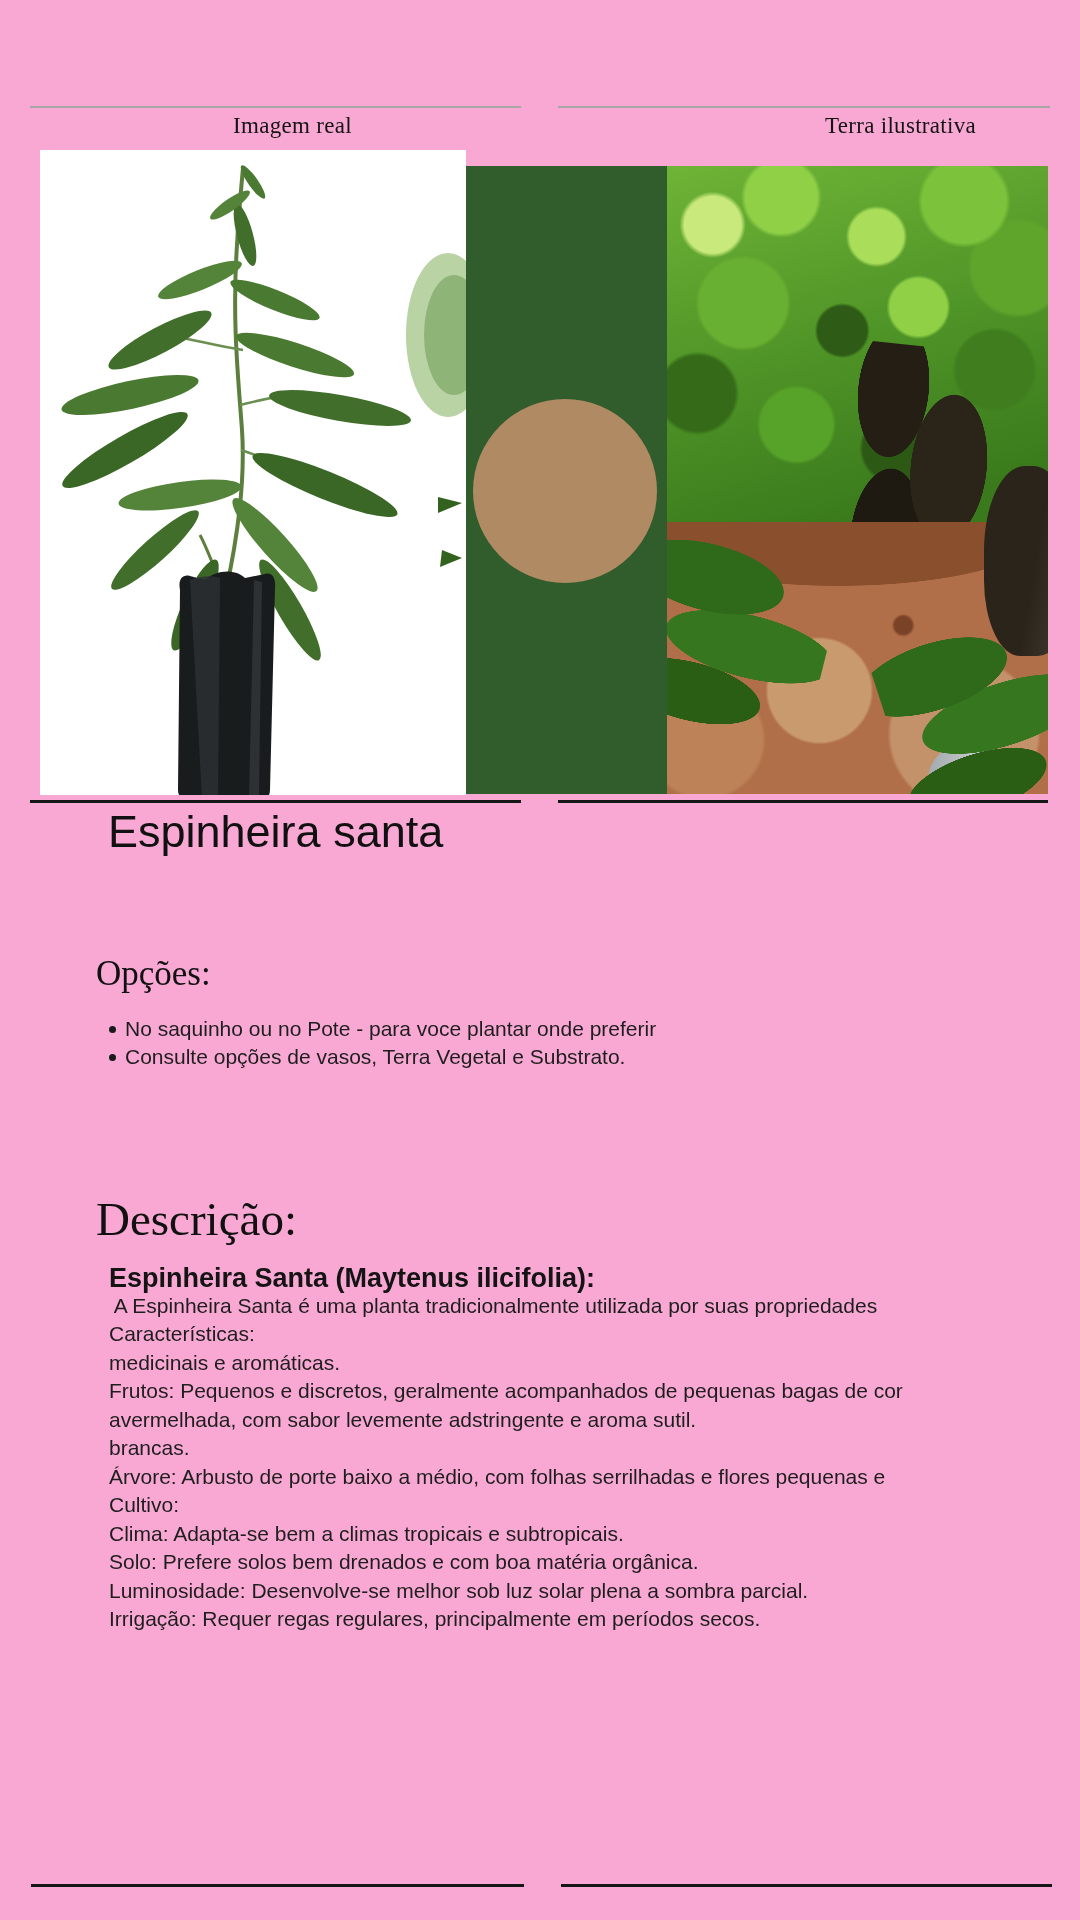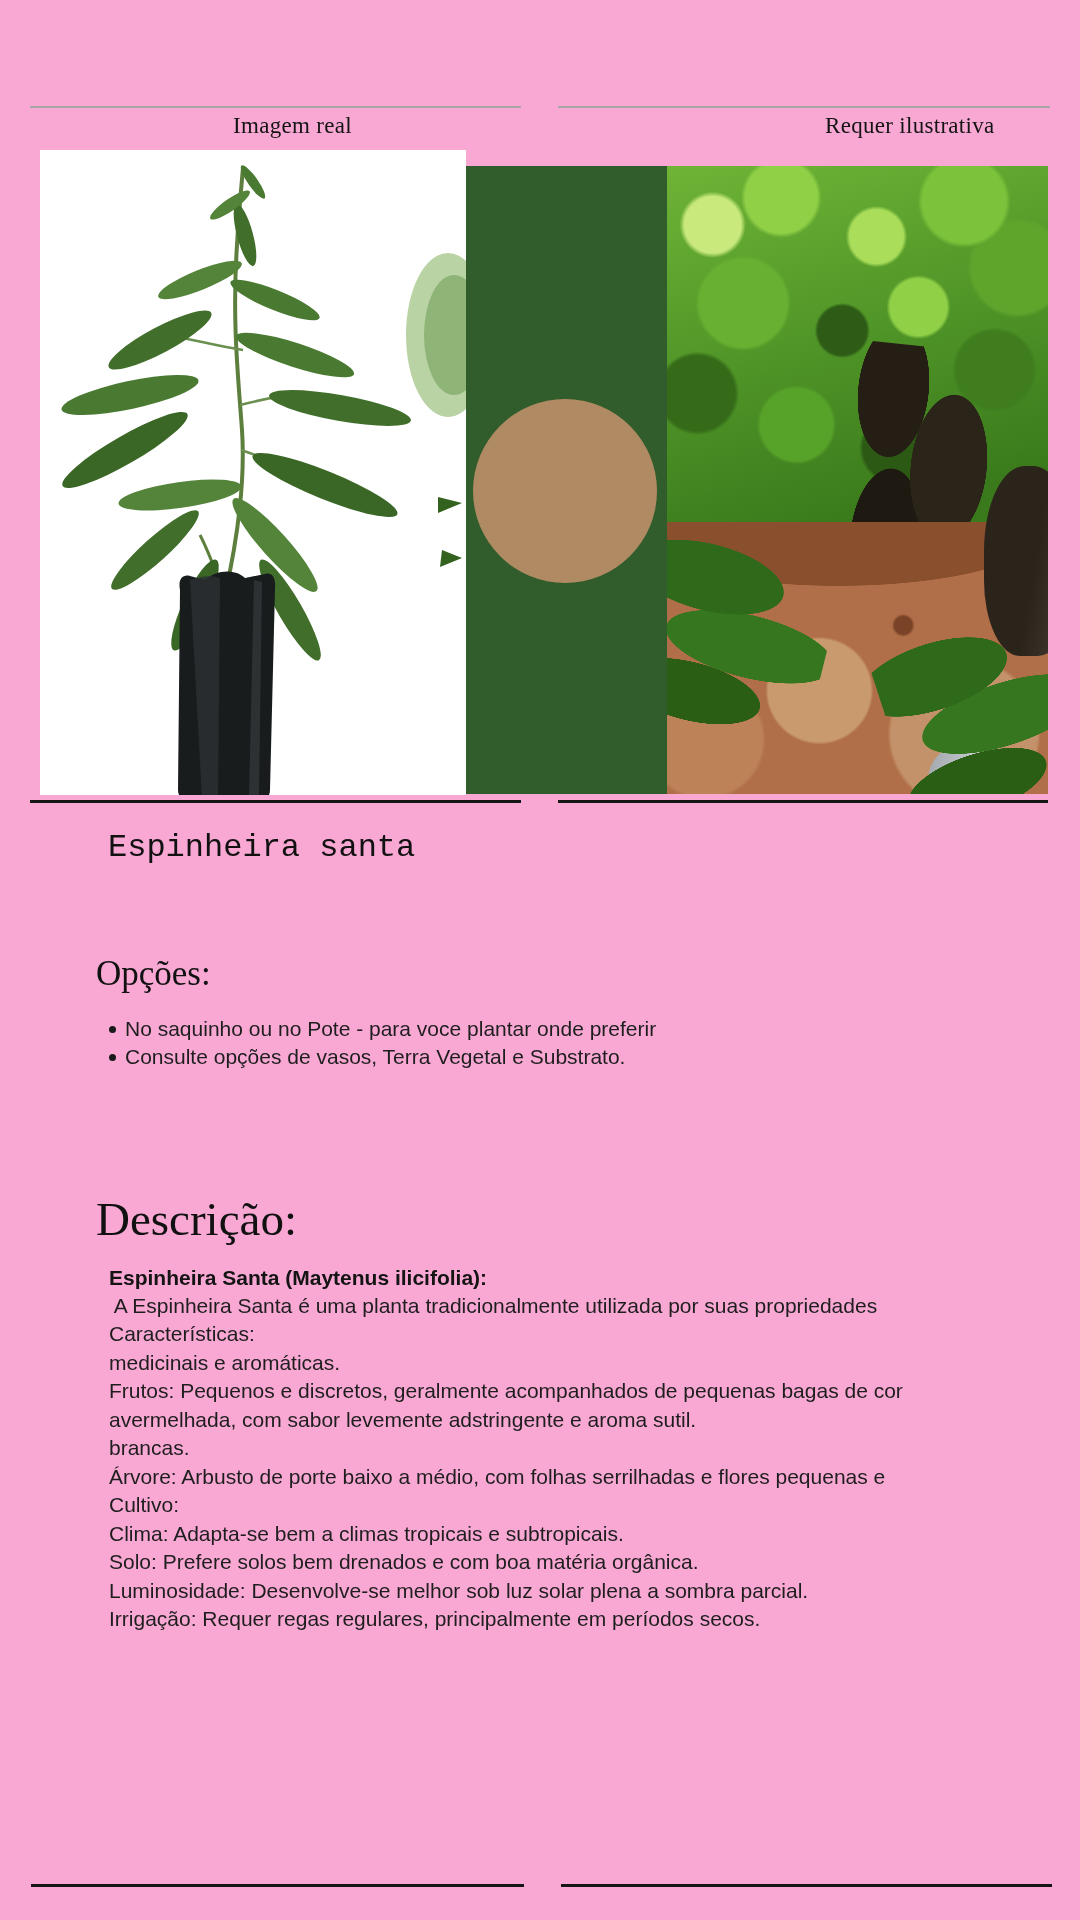--- a/index.html
+++ b/index.html
@@ -118,23 +118,23 @@
     background-image:
       radial-gradient(ellipse 45% 16% at 30% 30%, #2e6a1a 0 90%, rgba(0,0,0,0) 91%),
       radial-gradient(ellipse 50% 15% at 60% 55%, #35761e 0 90%, rgba(0,0,0,0) 91%),
       radial-gradient(ellipse 42% 14% at 35% 80%, #2a5e15 0 90%, rgba(0,0,0,0) 91%);
   }
   .rp-front-leaves-l{left:-28px;top:350px;transform:rotate(14deg);}
   .rp-front-leaves-r{right:-30px;bottom:-30px;transform:rotate(-18deg);}
 
   
   .page-title{
-    position:absolute;left:108px;top:832px;
-    font-family:Liberation Mono, monospace;
-    font-size:32px;line-height:1;color:#111111;
+    position:absolute;left:108px;top:809px;
+    font-family:Liberation Sans, sans-serif;
+    font-size:45px;line-height:1;color:#111111;
   }
   .section-heading{
     position:absolute;
     font-family:"Liberation Serif","DejaVu Serif",serif;
     color:#111111;line-height:1;
   }
   .h-opcoes{left:96px;top:956px;font-size:35px;}
   .h-descricao{left:96px;top:1196px;font-size:47px;}
 
   .options-list{
@@ -144,38 +144,38 @@
     position:relative;padding-left:85px;
     font-size:21px;line-height:28.4px;color:#1e1e1e;white-space:pre;
   }
   .options-list li::before{
     content:"";position:absolute;left:69px;top:11px;
     width:7px;height:7px;border-radius:50%;background:#1a1a1a;
   }
 
   .desc-bold{
     position:absolute;left:109px;top:1264px;
-    font-size:21px;font-weight:bold;line-height:28.5px;color:#141414;
+    font-size:27px;font-weight:bold;line-height:28.5px;color:#141414;
     white-space:pre;
   }
   .desc-lines{position:absolute;left:109px;top:1292px;}
   .desc-line{
     font-size:21px;line-height:28.45px;color:#1e1e1e;white-space:pre;
   }
 </style>
 </head>
 <body>
 
 <div class="page">
 
   <div class="rule gray" style="left:30px;top:106px;width:491px;"></div>
   <div class="rule gray" style="left:558px;top:106px;width:492px;"></div>
 
   <div class="caption" style="left:233px;top:112px;">Imagem real</div>
-  <div class="caption" style="left:825px;top:112px;">Requer ilustrativa</div>
+  <div class="caption" style="left:825px;top:112px;">Terra ilustrativa</div>
 
   <div class="photo-left">
     <svg width="426" height="645" viewBox="0 0 426 645" xmlns="http://www.w3.org/2000/svg">
 
       <path d="M185,445 C195,400 206,340 202,280 C198,225 192,170 197,95 C199,60 201,40 203,18" fill="none" stroke="#5d7f3e" stroke-width="4"></path>
       <path d="M185,445 C175,420 168,400 160,385" fill="none" stroke="#5d7f3e" stroke-width="3"></path>
       <path d="M200,255 C240,245 265,240 295,250" fill="none" stroke="#6a8f4f" stroke-width="2.5"></path>
       <path d="M201,300 C245,315 265,325 285,332" fill="none" stroke="#6a8f4f" stroke-width="2.5"></path>
       <path d="M203,200 C170,195 150,188 128,186" fill="none" stroke="#6a8f4f" stroke-width="2.5"></path>
 

